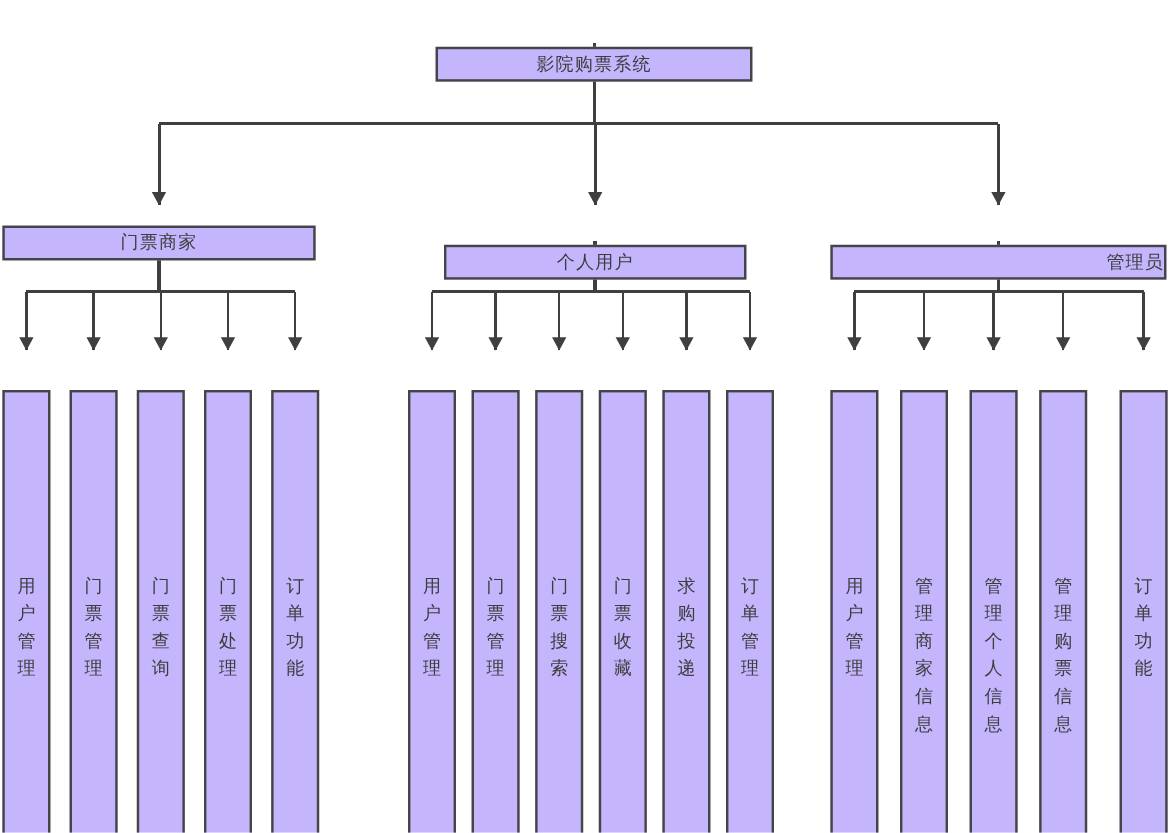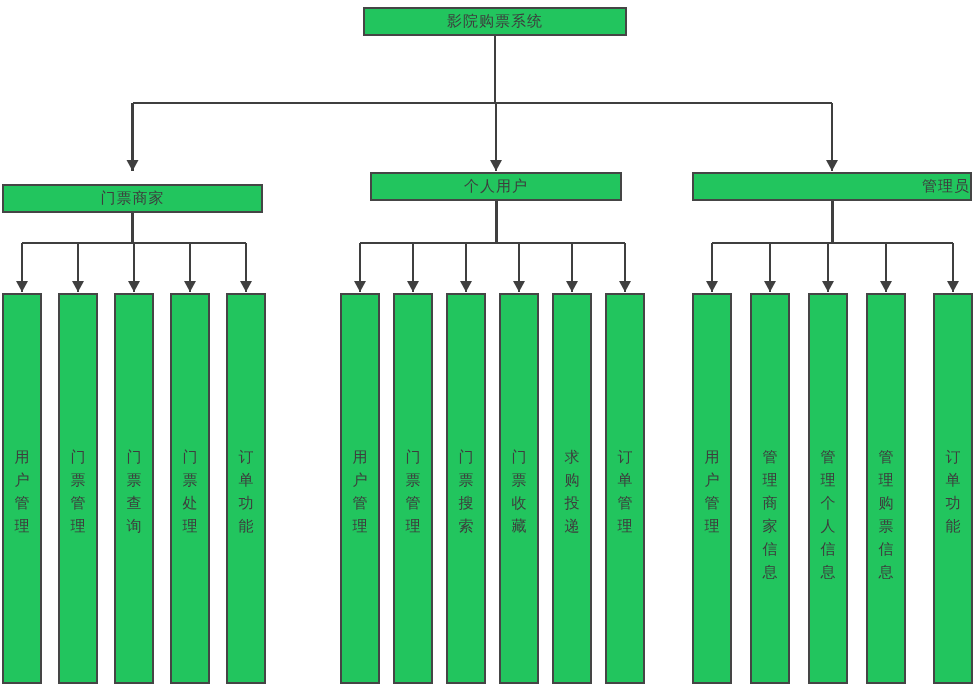--- a/index.html
+++ b/index.html
@@ -22,26 +22,27 @@
     position: absolute;
     left: 0;
     top: 0;
     width: 976px;
     height: 694px;
     pointer-events: none;
   }
   .node {
     position: absolute;
     box-sizing: border-box;
-    background: #22c55e;
+    background: #c4b5fd;
     border: 2px solid #454545;
     display: flex;
     align-items: center;
     justify-content: center;
     color: #3d3d3d;
+    margin-top: 32px;
   }
   .node.root {
     font-size: 15px;
     letter-spacing: 1px;
   }
   .node.branch {
     font-size: 15px;
     letter-spacing: 1px;
   }
   .node.leaf {
@@ -114,21 +115,21 @@
       <polygon points="822,281 834,281 828,292" fill="#3f3f3f"></polygon>
       <line x1="886" y1="243" x2="886" y2="292" stroke="#3f3f3f" stroke-width="2" shape-rendering="crispEdges"></line>
       <polygon points="880,281 892,281 886,292" fill="#3f3f3f"></polygon>
       <line x1="953" y1="243" x2="953" y2="292" stroke="#3f3f3f" stroke-width="2" shape-rendering="crispEdges"></line>
       <polygon points="947,281 959,281 953,292" fill="#3f3f3f"></polygon>
     </svg>
   <div id="node-layer">
       <div class="node root" style="left: 363px; top: 7px; width: 264px; height: 29px;">
         <span>影院购票系统</span>
       </div>
-      <div class="node branch" style="left: 2px; top: 184px; width: 261px; height: 29px; justify-content: center;">
+      <div class="node branch" style="left: 2px; top: 156px; width: 261px; height: 29px; justify-content: center;">
         <span>门票商家</span>
       </div>
       <div class="node leaf" style="left: 2px; top: 293px; width: 40px; height: 391px;">
         <span class="leaf-label" style="margin-top: 150px;"><span class="leaf-label-inner">用</span><br><span class="leaf-label-inner">户</span><br><span class="leaf-label-inner">管</span><br><span class="leaf-label-inner">理</span><br></span>
       </div>
       <div class="node leaf" style="left: 58px; top: 293px; width: 40px; height: 391px;">
         <span class="leaf-label" style="margin-top: 150px;"><span class="leaf-label-inner">门</span><br><span class="leaf-label-inner">票</span><br><span class="leaf-label-inner">管</span><br><span class="leaf-label-inner">理</span><br></span>
       </div>
       <div class="node leaf" style="left: 114px; top: 293px; width: 40px; height: 391px;">
         <span class="leaf-label" style="margin-top: 150px;"><span class="leaf-label-inner">门</span><br><span class="leaf-label-inner">票</span><br><span class="leaf-label-inner">查</span><br><span class="leaf-label-inner">询</span><br></span>

